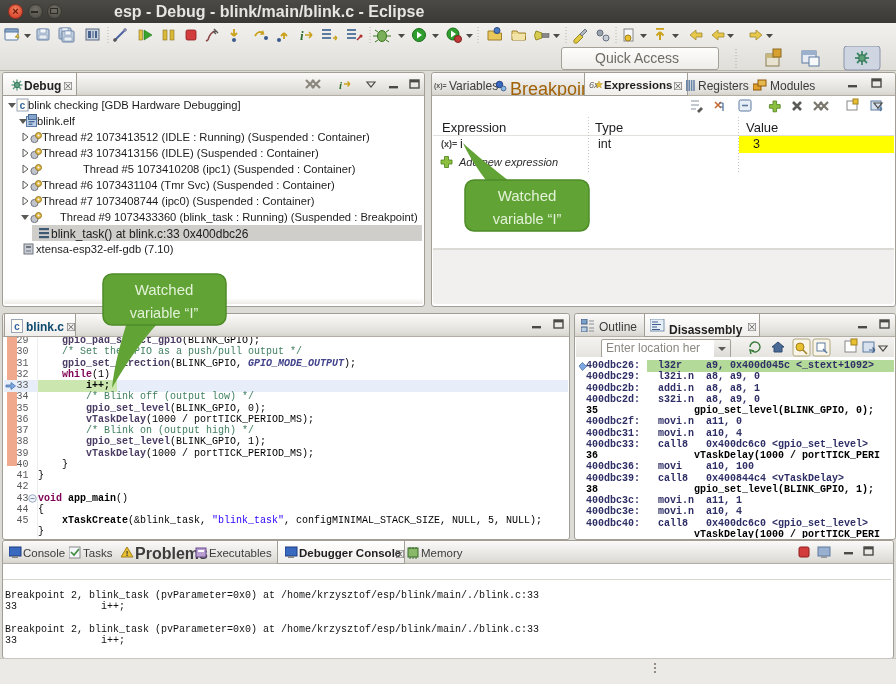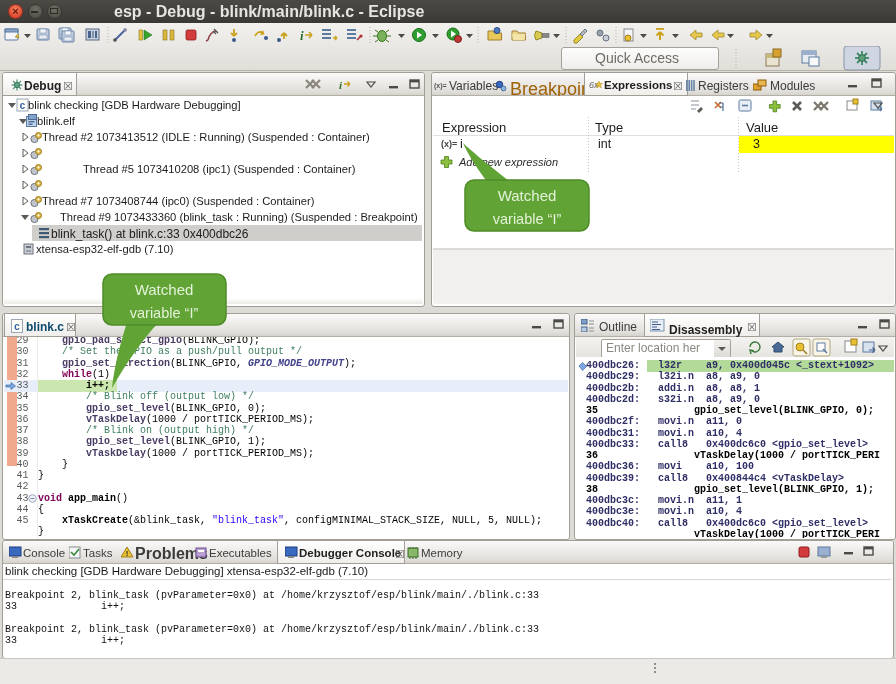--- a/index.html
+++ b/index.html
@@ -196,37 +196,39 @@
         </svg>
 <div class="tx" style="left:38px;top:35px;font-size:11.2px;color:#1c1c1c;">Thread #2 1073413512 (IDLE : Running) (Suspended : Container)</div>
 <svg class="abs" style="left:16px;top:52px" width="10" height="10">
           <path d="M3 1 l5 4 l-5 4 z" fill="none" stroke="#5a5a56"></path>
         </svg>
 <svg class="abs" style="left:26px;top:51px" width="13" height="13">
           <circle cx="4.5" cy="8" r="3.6" fill="#c0c4cc" stroke="#70747c"></circle>
           <circle cx="8.5" cy="4.5" r="3" fill="#e0b84a" stroke="#997c20"></circle>
           <circle cx="8.5" cy="4.5" r="1" fill="#fff"></circle>
         </svg>
+<div class="tx" style="left:38px;top:51px;font-size:11.2px;color:#1c1c1c;">Thread #3 1073413156 (IDLE) (Suspended : Container)</div>
 <svg class="abs" style="left:16px;top:68px" width="10" height="10">
           <path d="M3 1 l5 4 l-5 4 z" fill="none" stroke="#5a5a56"></path>
         </svg>
 <svg class="abs" style="left:26px;top:67px" width="13" height="13">
           <circle cx="4.5" cy="8" r="3.6" fill="#c0c4cc" stroke="#70747c"></circle>
           <circle cx="8.5" cy="4.5" r="3" fill="#e0b84a" stroke="#997c20"></circle>
           <circle cx="8.5" cy="4.5" r="1" fill="#fff"></circle>
         </svg>
 <div class="tx" style="left:38px;top:67px;font-size:11.2px;color:#1c1c1c;padding-left:41px;">Thread #5 1073410208 (ipc1) (Suspended : Container)</div>
 <svg class="abs" style="left:16px;top:84px" width="10" height="10">
           <path d="M3 1 l5 4 l-5 4 z" fill="none" stroke="#5a5a56"></path>
         </svg>
 <svg class="abs" style="left:26px;top:83px" width="13" height="13">
           <circle cx="4.5" cy="8" r="3.6" fill="#c0c4cc" stroke="#70747c"></circle>
           <circle cx="8.5" cy="4.5" r="3" fill="#e0b84a" stroke="#997c20"></circle>
           <circle cx="8.5" cy="4.5" r="1" fill="#fff"></circle>
         </svg>
+<div class="tx" style="left:38px;top:83px;font-size:11.2px;color:#1c1c1c;">Thread #6 1073431104 (Tmr Svc) (Suspended : Container)</div>
 <svg class="abs" style="left:16px;top:100px" width="10" height="10">
           <path d="M3 1 l5 4 l-5 4 z" fill="none" stroke="#5a5a56"></path>
         </svg>
 <svg class="abs" style="left:26px;top:99px" width="13" height="13">
           <circle cx="4.5" cy="8" r="3.6" fill="#c0c4cc" stroke="#70747c"></circle>
           <circle cx="8.5" cy="4.5" r="3" fill="#e0b84a" stroke="#997c20"></circle>
           <circle cx="8.5" cy="4.5" r="1" fill="#fff"></circle>
         </svg>
 <div class="tx" style="left:38px;top:99px;font-size:11.2px;color:#1c1c1c;">Thread #7 1073408744 (ipc0) (Suspended : Container)</div>
 <svg class="abs" style="left:16px;top:116px" width="10" height="10">
@@ -498,21 +500,20 @@
 <div class="tx" style="left:418px;top:6px;font-size:11.5px;color:#3c3c3c;">Memory</div>
 <div class="tx" style="left:392px;top:7px;font-size:11px;color:#666;">☒</div>
 <svg class="abs" style="left:795px;top:4px" width="92" height="15">
 <rect x="1" y="2" width="10" height="10" rx="1.5" fill="#d23c3c" stroke="#8c1c1c"></rect>
 <rect x="20" y="2" width="12" height="9" fill="#9ab0d0" stroke="#5c7ba0"></rect>
         <rect x="23" y="11" width="6" height="2" fill="#999"></rect>
 <rect x="46" y="7" width="9" height="2.4" fill="#4a4a46"></rect>
 <rect x="66" y="2" width="9" height="8" fill="none" stroke="#4a4a46" stroke-width="1.4"></rect>
         <rect x="66" y="2" width="9" height="2.4" fill="#4a4a46"></rect>
 </svg>
-<div class="tx" style="left:2px;top:24px;font-size:11.5px;color:#1a1a1a;">blink checking [GDB Hardware Debugging] xtensa-esp32-elf-gdb (7.10)</div>
 <div class="abs" style="left:0;top:38px;width:888px;height:1px;background:#d8d6d1;"></div>
 <pre class="abs" style="left:2px;top:49px;color:#111;line-height:11.2px;">Breakpoint 2, blink_task (pvParameter=0x0) at /home/krzysztof/esp/blink/main/./blink.c:33
 33              i++;
 
 Breakpoint 2, blink_task (pvParameter=0x0) at /home/krzysztof/esp/blink/main/./blink.c:33
 33              i++;</pre>
 </div>
 <div class="abs" style="left:0;top:658px;width:896px;height:26px;background:#eceae7;border-top:1px solid #c9c6bf;"></div>
 <div class="abs" style="left:654px;top:663px;width:2px;height:12px;background-image:repeating-linear-gradient(#918d84 0 2px,transparent 2px 4px);"></div>
 <svg class="abs" style="left:0;top:0;" width="896" height="684">

